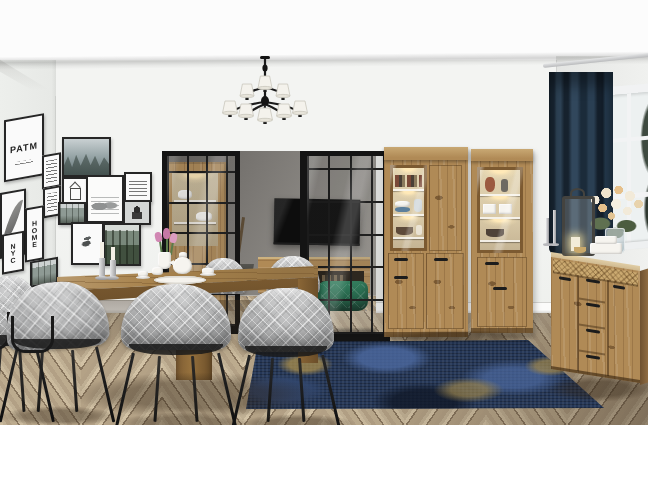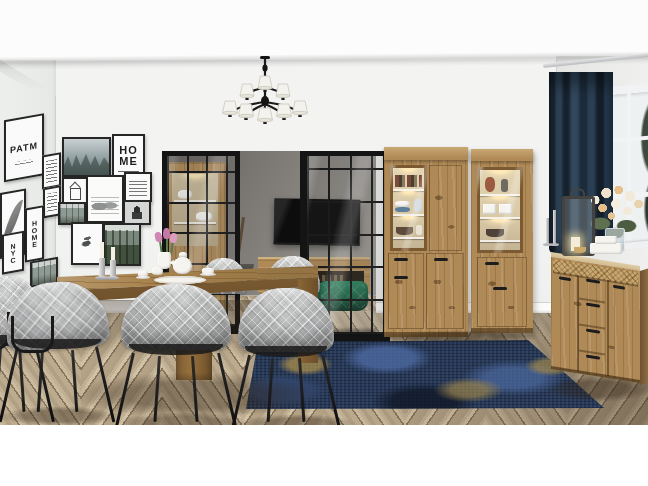--- a/index.html
+++ b/index.html
@@ -241,24 +241,20 @@
       </div>
       <div class="pframe art-letters" style="left: 2px; top: 140px; width: 18px; height: 36px;">
         <span class="txt" style="font-size: 7px;">N
 Y
 C</span>
       </div>
       <div class="pframe art-path" style="left: 30px; top: 172px; width: 24px; height: 22px;"></div>
     </div>
   <div class="abs" id="frontFrames">
       <div class="pframe art-mist" style="left: 62px; top: 137px; width: 45px; height: 36px;"></div>
-      <div class="pframe art-home" style="left: 112px; top: 134px; width: 29px; height: 39px;">
-        <span class="txt">HO
-ME</span>
-      </div>
       <div class="pframe art-house" style="left: 62px; top: 177px; width: 22px; height: 24px;"></div>
       <div class="pframe art-sketch" style="left: 86px; top: 175px; width: 34px; height: 44px;"></div>
       <div class="pframe art-lines" style="left: 124px; top: 172px; width: 24px; height: 26px;"></div>
       <div class="pframe art-path" style="left: 58px; top: 202px; width: 24px; height: 19px;"></div>
       <div class="pframe art-portrait" style="left: 123px; top: 200px; width: 24px; height: 21px;"></div>
       <div class="pframe art-bird" style="left: 71px; top: 222px; width: 29px; height: 39px;"></div>
       <div class="pframe art-forest" style="left: 103px; top: 223px; width: 34px; height: 39px;"></div>
     </div>
 
   <svg class="abs chand" width="126" height="92" viewBox="0 0 126 92">

